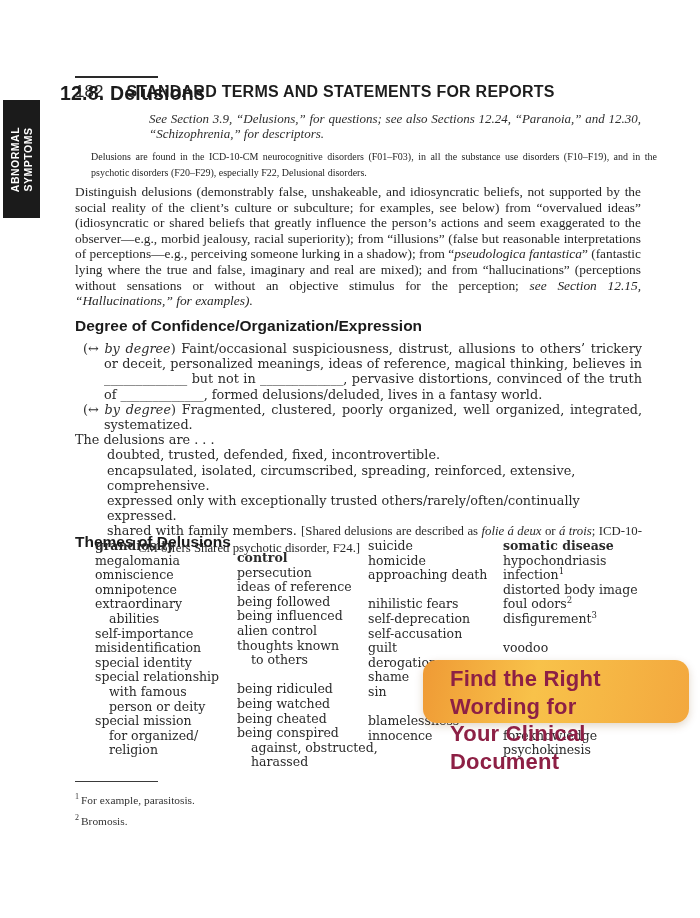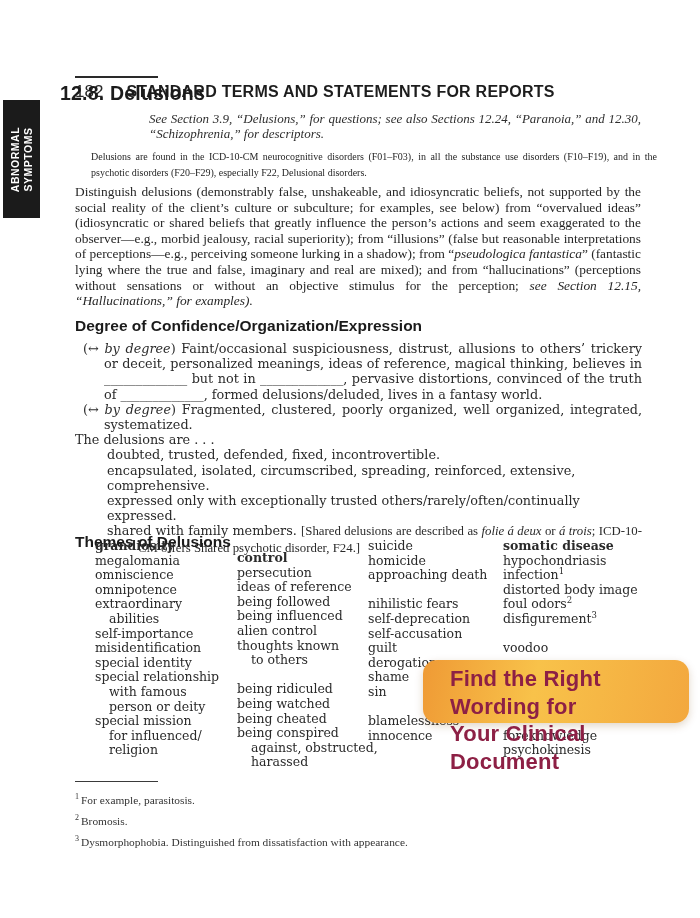--- a/index.html
+++ b/index.html
@@ -108,21 +108,21 @@
       <div class="tline">omnipotence</div>
       <div class="tline">extraordinary</div>
       <div class="tline t-ind">abilities</div>
       <div class="tline">self-importance</div>
       <div class="tline">misidentification</div>
       <div class="tline">special identity</div>
       <div class="tline">special relationship</div>
       <div class="tline t-ind">with famous</div>
       <div class="tline t-ind">person or deity</div>
       <div class="tline">special mission</div>
-      <div class="tline t-ind">for influenced/</div>
+      <div class="tline t-ind">for organized/</div>
       <div class="tline t-ind">religion</div>
     </div>
     <div class="tcol2">
       <div class="tline bold">control</div>
       <div class="tline">persecution</div>
       <div class="tline">ideas of reference</div>
       <div class="tline">being followed</div>
       <div class="tline">being influenced</div>
       <div class="tline">alien control</div>
       <div class="tline">thoughts known</div>
@@ -175,16 +175,15 @@
     <div class="promo-text">
       <div>Find the Right Wording for</div>
       <div>Your Clinical Document</div>
     </div>
   </div>
 
   <div class="abs fnrule"></div>
   <div class="abs footnotes">
     <div><sup>1</sup><span>For example, parasitosis.</span></div>
     <div><sup>2</sup><span>Bromosis.</span></div>
-    <div><sup>3</sup><span>Dysmorphophobia. Distinguished from dissatisfaction with appearance.</span></div>
   </div>
 
 </div>
 
 </body></html>

